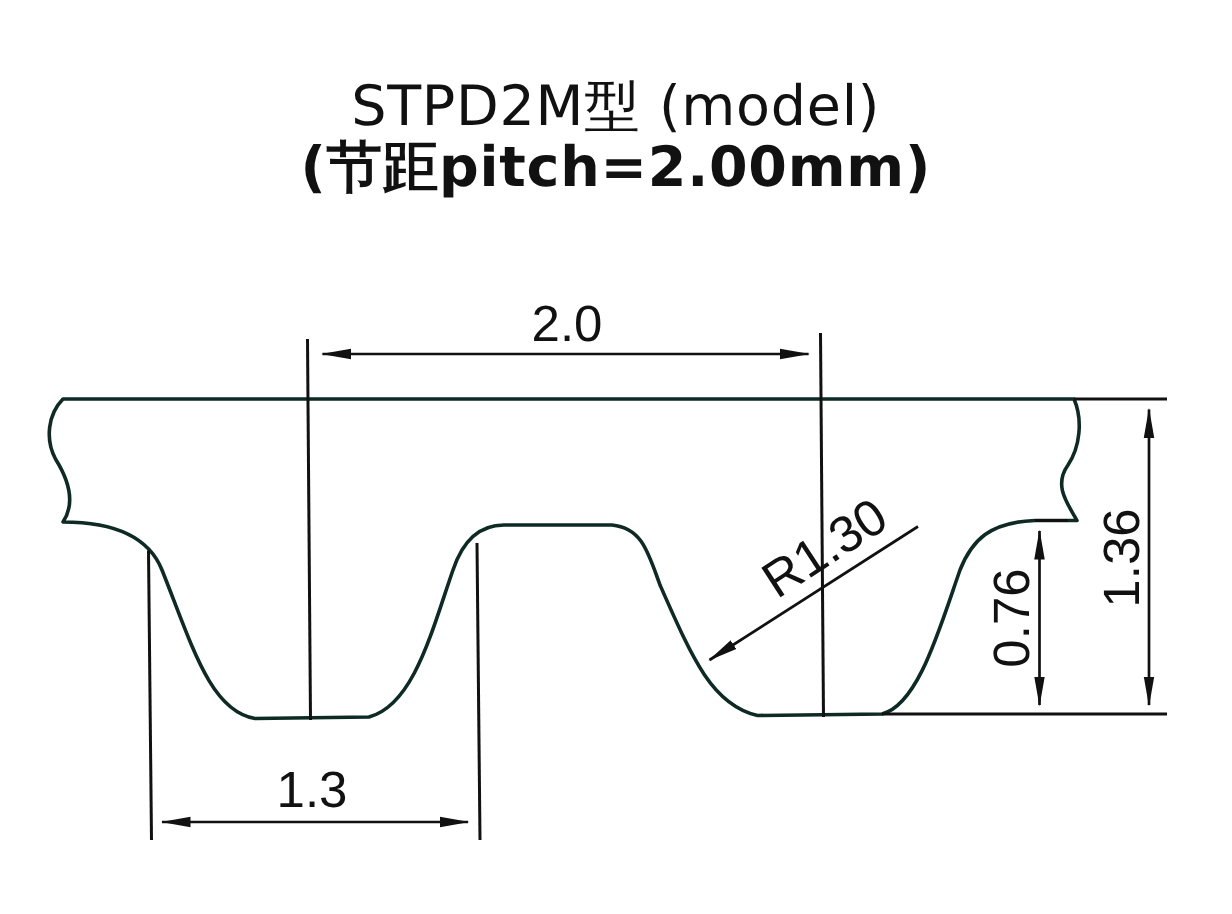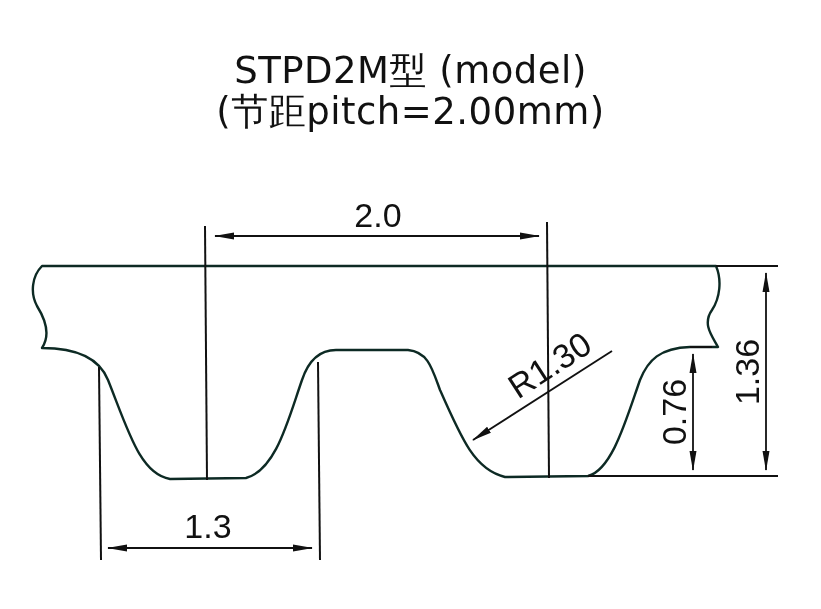--- a/index.html
+++ b/index.html
@@ -25,20 +25,21 @@
     }
     .title-line {
       display: block;
       font-size: 37px;
       letter-spacing: 0.5px;
       color: #111111;
       font-family: "DejaVu Sans", "Liberation Sans", sans-serif;
     }
     .title-line + .title-line {
       margin-top: 2px;
+      font-weight: bold;
     }
     svg.drawing {
       position: absolute;
       left: 0;
       top: 0;
       width: 821px;
       height: 609px;
     }
     .dim-text {
       font-family: "Liberation Sans", "DejaVu Sans", sans-serif;

